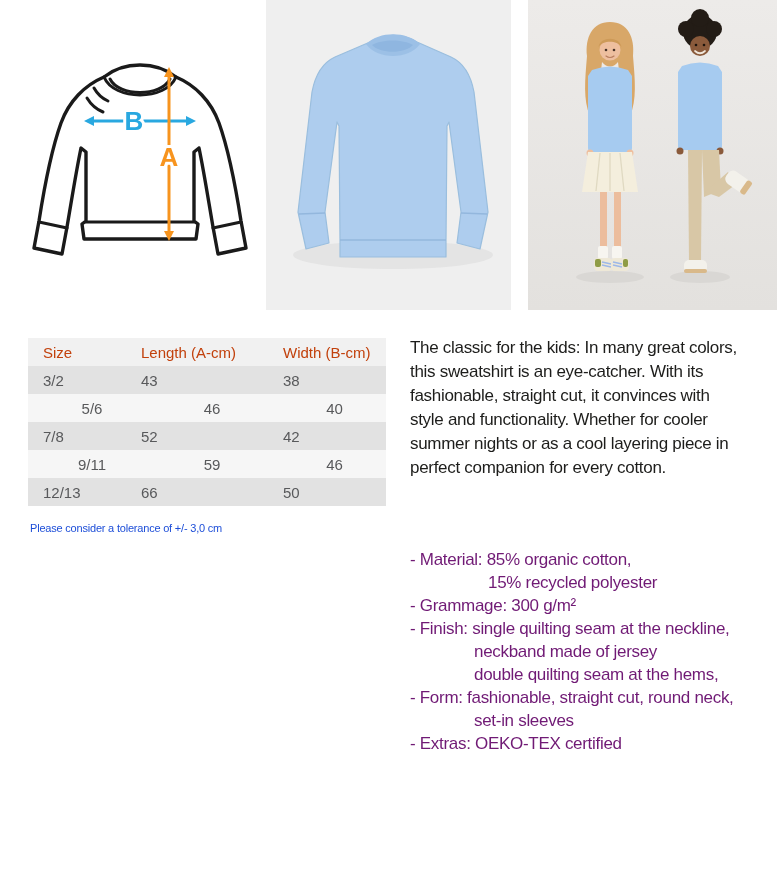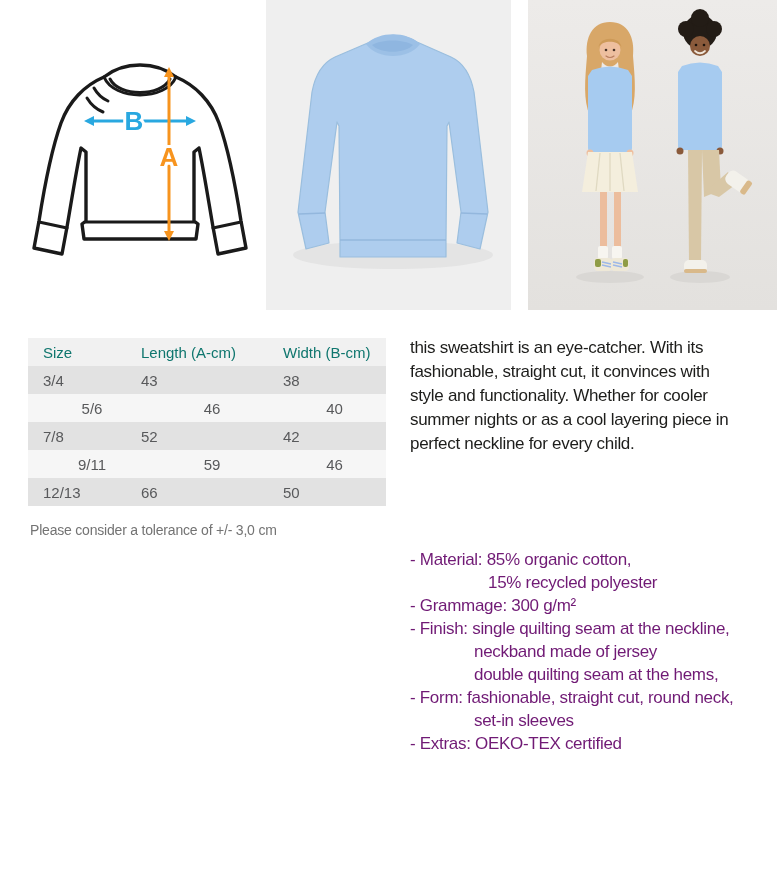--- a/index.html
+++ b/index.html
@@ -11,30 +11,30 @@
   }
   
   .diagram-panel{position:absolute;left:20px;top:40px;width:240px;height:240px;background:#ffffff;}
   .product-panel{position:absolute;left:266px;top:0;width:245px;height:310px;background:#efefef;}
   .kids-panel{position:absolute;left:528px;top:0;width:249px;height:310px;background:#e9e7e5;}
   .panel-svg{display:block;width:100%;height:100%;}
 
   
   .size-table{position:absolute;left:28px;top:338px;width:358px;color:#58595b;font-size:15px;}
   .t-row{display:flex;align-items:center;height:28px;}
-  .t-head{background:#f1f1f1;color:#0f766e;}
+  .t-head{background:#f1f1f1;color:#c2410c;}
   .t-row.odd{background:#e2e2e2;}
   .t-row.even{background:#f6f6f6;text-align:center;}
   .t-cell{box-sizing:border-box;white-space:nowrap;}
   .c1{width:113px;padding-left:15px;}
   .c2{width:142px;}
   .c3{flex:1;}
 
   
-  .tolerance-note{position:absolute;left:30px;top:522px;font-size:14px;color:#737373;letter-spacing:-0.2px;}
+  .tolerance-note{position:absolute;left:30px;top:522px;font-size:11px;color:#1d4ed8;letter-spacing:-0.2px;}
 
   
   .description{position:absolute;left:410px;top:336px;width:367px;color:#1d1d1b;}
   .para-line{font-size:17px;line-height:24px;letter-spacing:-0.3px;white-space:nowrap;}
   .details{position:absolute;left:410px;top:548px;width:367px;color:#701a75;}
   .detail-line{font-size:17px;line-height:23px;letter-spacing:-0.3px;white-space:nowrap;}
   .indent-a{padding-left:78px;}
   .indent-b{padding-left:64px;}
 
   .measure-label{
@@ -217,21 +217,21 @@
   </svg>
 </div>
 
 <div class="size-table">
   <div class="t-row t-head">
     <div class="t-cell c1">Size</div>
     <div class="t-cell c2">Length (A-cm)</div>
     <div class="t-cell c3">Width (B-cm)</div>
   </div>
   <div class="t-row odd">
-    <div class="t-cell c1">3/4</div>
+    <div class="t-cell c1">3/2</div>
     <div class="t-cell c2">43</div>
     <div class="t-cell c3">38</div>
   </div>
   <div class="t-row even">
     <div class="t-cell c1">5/6</div>
     <div class="t-cell c2">46</div>
     <div class="t-cell c3">40</div>
   </div>
   <div class="t-row odd">
     <div class="t-cell c1">7/8</div>
@@ -246,25 +246,26 @@
   <div class="t-row odd">
     <div class="t-cell c1">12/13</div>
     <div class="t-cell c2">66</div>
     <div class="t-cell c3">50</div>
   </div>
 </div>
 
 <div class="tolerance-note">Please consider a tolerance of +/- 3,0 cm</div>
 
 <div class="description">
+  <div class="para-line">The classic for the kids: In many great colors,</div>
   <div class="para-line">this sweatshirt is an eye-catcher. With its</div>
   <div class="para-line">fashionable, straight cut, it convinces with</div>
   <div class="para-line">style and functionality. Whether for cooler</div>
   <div class="para-line">summer nights or as a cool layering piece in</div>
-  <div class="para-line">perfect neckline for every child.</div>
+  <div class="para-line">perfect companion for every cotton.</div>
 </div>
 
 <div class="details">
   <div class="detail-line">- Material: 85% organic cotton,</div>
   <div class="detail-line indent-a">15% recycled polyester</div>
   <div class="detail-line">- Grammage: 300 g/m²</div>
   <div class="detail-line">- Finish: single quilting seam at the neckline,</div>
   <div class="detail-line indent-b">neckband made of jersey</div>
   <div class="detail-line indent-b">double quilting seam at the hems,</div>
   <div class="detail-line">- Form: fashionable, straight cut, round neck,</div>

